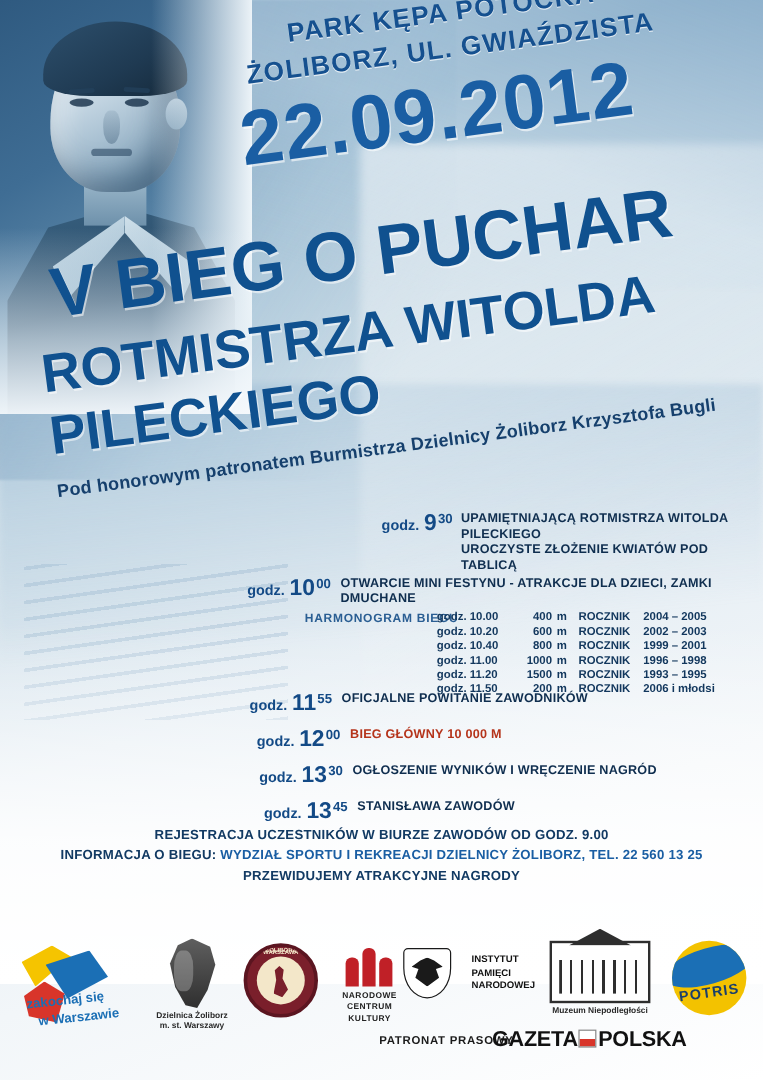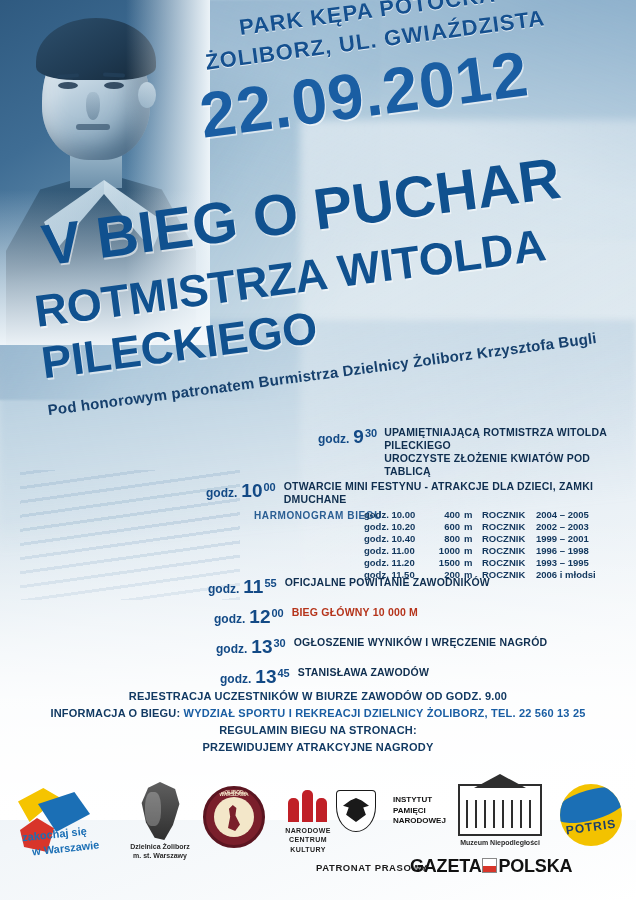--- a/index.html
+++ b/index.html
@@ -646,21 +646,20 @@
     </div>
 
   </div>
 
   <div class="footer-info">
     <div class="lineA">REJESTRACJA UCZESTNIKÓW W BIURZE ZAWODÓW OD GODZ. 9.00</div>
     <div class="lineB">
       <span class="lead">INFORMACJA O BIEGU:</span>
       <span class="blue">WYDZIAŁ SPORTU I REKREACJI DZIELNICY ŻOLIBORZ, TEL. 22 560 13 25</span>
     </div>
-    <div class="lineC">REGULAMIN BIEGU NA STRONACH:</div>
     <div class="lineE">PRZEWIDUJEMY ATRAKCYJNE NAGRODY</div>
   </div>
 
   <div class="logos">
 
     <div class="logo logo-zakochaj">
       <div class="zk-shape zk-yellow"></div>
       <div class="zk-shape zk-blue"></div>
       <div class="zk-shape zk-red"></div>
       <div class="zk-txt1">zakochaj się</div>

